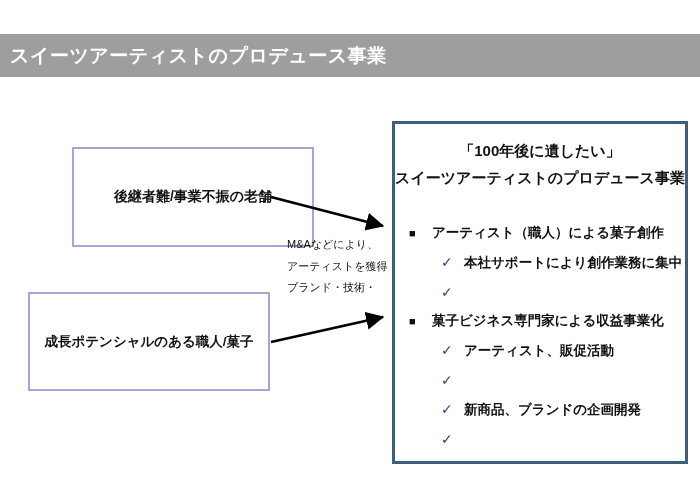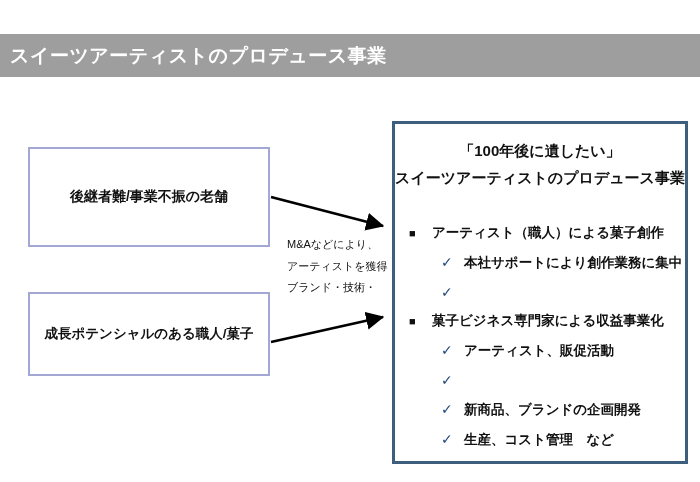--- a/index.html
+++ b/index.html
@@ -47,22 +47,22 @@
     border: 2px solid var(--left-box-border);
     background: #ffffff;
     display: flex;
     align-items: center;
     justify-content: center;
     text-align: center;
     font-weight: bold;
     color: var(--text-color);
     padding: 4px;
   }
-  .src-box-1 { top: 147px; height: 100px; font-size: 14px; }
-  .src-box-2 { top: 292px; height: 84px; font-size: 13.5px; }
+  .src-box-1 { top: 147px; height: 100px; font-size: 14px; margin-left: 44px; }
+  .src-box-2 { top: 292px; height: 99px; font-size: 13.5px; }
   .arrow-layer {
     position: absolute;
     left: 0; top: 0;
     width: 700px; height: 482px;
     pointer-events: none;
   }
   .mna-note {
     position: absolute;
     left: 287px; top: 234px;
     width: 110px;
@@ -170,18 +170,17 @@
         </div>
         <div class="rb-item check">
           <span class="marker">✓</span>
         </div>
         <div class="rb-item check">
           <span class="marker">✓</span>
           <span>新商品、ブランドの企画開発</span>
         </div>
         <div class="rb-item check">
           <span class="marker">✓</span>
-          <span>生産、コスト管理　など</span>
         </div>
       </div>
   </div>
 
 </div>
 
 </body></html>

